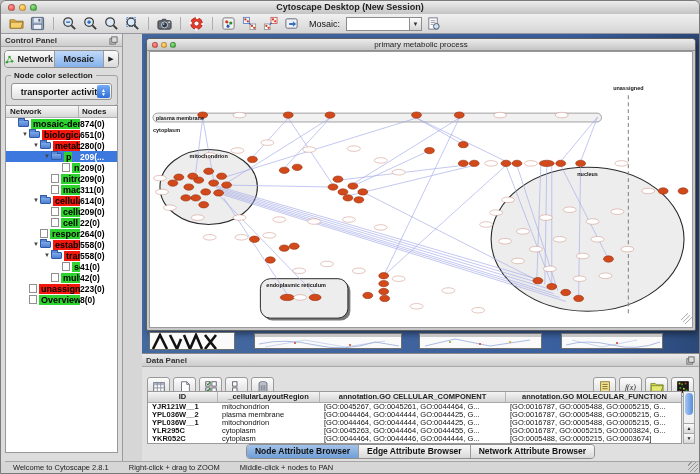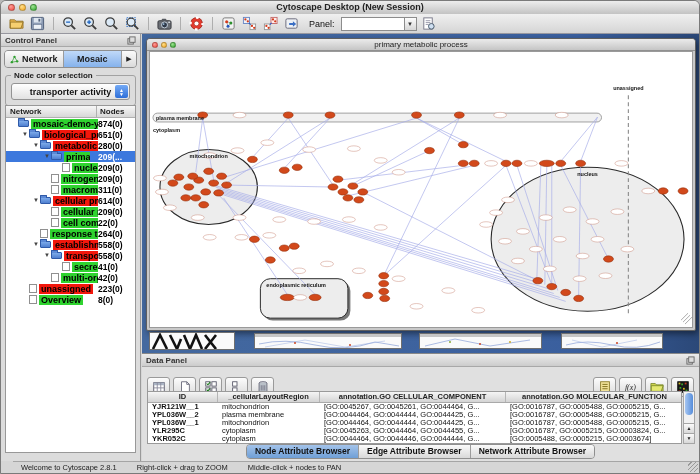--- a/index.html
+++ b/index.html
@@ -19,21 +19,21 @@
   #toolbar{position:absolute;top:13px;left:0;right:0;height:20px;background:linear-gradient(#f0f0f0,#d5d5d5);border-bottom:1px solid #97979f;display:flex;align-items:center;padding:0 6px;gap:2px;box-sizing:border-box;}
   .tbtn{width:19px;height:17px;display:flex;align-items:center;justify-content:center;flex:none;}
   .tbtn svg{width:15px;height:15px;}
   .tsep{width:1px;height:13px;background:#aeaeae;margin:0 4px;flex:none;}
   .search-label{font-size:9px;color:#111;margin-left:6px;flex:none;}
   .search-wrap{display:flex;margin-left:4px;flex:none;}
   .search-input{width:58px;height:12px;background:#fff;border:1px solid #8c8c8c;border-right:none;font-size:8px;padding:0 2px;outline:none;}
   .search-drop{width:13px;height:14px;background:linear-gradient(#fdfdfd,#d6d6d6);border:1px solid #8c8c8c;display:flex;align-items:center;justify-content:center;font-size:6px;color:#333;box-sizing:border-box;}
 
   
-  #control-panel{position:absolute;left:0;top:33px;width:140px;bottom:12px;background:#dcdcdc;border-right:1px solid #9a9a9a;box-sizing:border-box;}
+  #control-panel{position:absolute;left:0;top:33px;width:122px;bottom:12px;background:#dcdcdc;border-right:1px solid #9a9a9a;box-sizing:border-box;}
   .panel-head{height:12px;background:linear-gradient(#ececec,#cccccc);border-bottom:1px solid #a8a8a8;font-size:8px;font-weight:bold;color:#333;display:flex;align-items:center;justify-content:space-between;padding:0 4px;}
   #cp-tabs{display:flex;margin:3px 3px 0 3px;height:16px;border:1px solid #8f8f8f;border-radius:4px;overflow:hidden;background:#d0d0d0;}
   .cp-tab{flex:1;display:flex;align-items:center;justify-content:center;font-size:9px;font-weight:bold;color:#1a1a1a;gap:3px;background:linear-gradient(#fbfbfb,#dadada);border-right:1px solid #9b9b9b;}
   .cp-tab.sel{background:linear-gradient(#c0d9f8,#85b2ec);}
   .cp-tab-arrow{width:14px;display:flex;align-items:center;justify-content:center;font-size:7px;color:#222;background:linear-gradient(#fbfbfb,#dadada);}
   #ncs{margin:7px 4px 0 4px;border:1px solid #a2a2a2;border-radius:3px;padding:7px 5px 5px 5px;position:relative;}
   .gb-title{position:absolute;top:-5px;left:5px;background:#dcdcdc;padding:0 3px;font-size:8px;font-weight:bold;color:#222;}
   .combo{height:15px;border:1px solid #949494;border-radius:3px;background:linear-gradient(#ffffff,#e2e2e2);display:flex;align-items:center;justify-content:center;font-size:9px;font-weight:bold;color:#111;position:relative;}
   .combo-caps{position:absolute;right:1px;top:1px;bottom:1px;width:13px;border-radius:2px;background:linear-gradient(#74aaf6,#2e6fd8);display:flex;flex-direction:column;align-items:center;justify-content:center;color:#fff;font-size:5px;line-height:4px;}
   .cb-row{display:flex;align-items:center;gap:5px;margin:7px 4px 0 8px;}
@@ -83,21 +83,21 @@
   #dp-thumb{position:absolute;left:1px;right:1px;top:1px;height:22px;border-radius:5px;background:linear-gradient(90deg,#a6c6f2,#568ddb);}
   .dp-arrows{position:absolute;left:0;right:0;bottom:0;}
   .dp-arrow{height:9px;border-top:1px solid #a5a5a5;font-size:5px;text-align:center;line-height:9px;color:#222;background:linear-gradient(#fafafa,#d8d8d8);}
   #dp-tabs{position:absolute;left:0;right:0;bottom:2px;display:flex;justify-content:center;}
   .seg{display:flex;border:1px solid #8f8f8f;border-radius:4px;overflow:hidden;height:13px;background:#ddd;}
   .seg-item{padding:0 8px;font-size:8.5px;line-height:13px;font-weight:bold;color:#111;background:linear-gradient(#fafafa,#d9d9d9);border-right:1px solid #9b9b9b;}
   .seg-item:last-child{border-right:none;}
   .seg-item.sel{background:linear-gradient(#a3c3ea,#6f9fd6);}
 
   
-  #status{position:absolute;left:12px;right:0;bottom:0;height:12px;background:#d6d6d6;border-top:1px solid #a5a5a5;display:flex;align-items:center;font-size:7.5px;color:#222;box-sizing:border-box;}
+  #status{position:absolute;left:4px;right:0;bottom:0;height:12px;background:#d6d6d6;border-top:1px solid #a5a5a5;display:flex;align-items:center;font-size:7.5px;color:#222;box-sizing:border-box;}
   #status span{white-space:nowrap;}
   #grip{position:absolute;right:1px;bottom:1px;width:10px;height:10px;background:repeating-linear-gradient(135deg,transparent 0 2px,#9a9a9a 2px 3px);}
 </style>
 </head>
 <body>
 
 <div id="win">
 
   <div id="titlebar">
     <div class="lights">
@@ -201,21 +201,21 @@
           <circle cx="10.6" cy="3.6" r="1.2" fill="#d43a1a"></circle>
           <circle cx="13" cy="5.6" r="1.2" fill="#d43a1a"></circle>
         </svg>
       </div>
     <div class="tbtn">
         <svg viewBox="0 0 16 16">
           <rect x="2" y="3" width="12" height="10" rx="1.5" fill="#eef1f5" stroke="#667"></rect>
           <path d="M9.5 5.5l3.5 3-3.5 3v-2h-4v-2h4z" fill="#3b6fc4"></path>
         </svg>
       </div>
-    <span class="search-label">Panel:</span>
+    <span class="search-label">Mosaic:</span>
     <div class="search-wrap">
       <input class="search-input" value="" style="">
       <div class="search-drop">▼</div>
     </div>
     <div class="tbtn">
         <svg viewBox="0 0 16 16">
           <rect x="3" y="2" width="9" height="12" fill="#fff" stroke="#778"></rect>
           <line x1="5" y1="5" x2="10" y2="5" stroke="#99a"></line>
           <line x1="5" y1="7" x2="10" y2="7" stroke="#99a"></line>
           <line x1="5" y1="9" x2="8" y2="9" stroke="#99a"></line>

